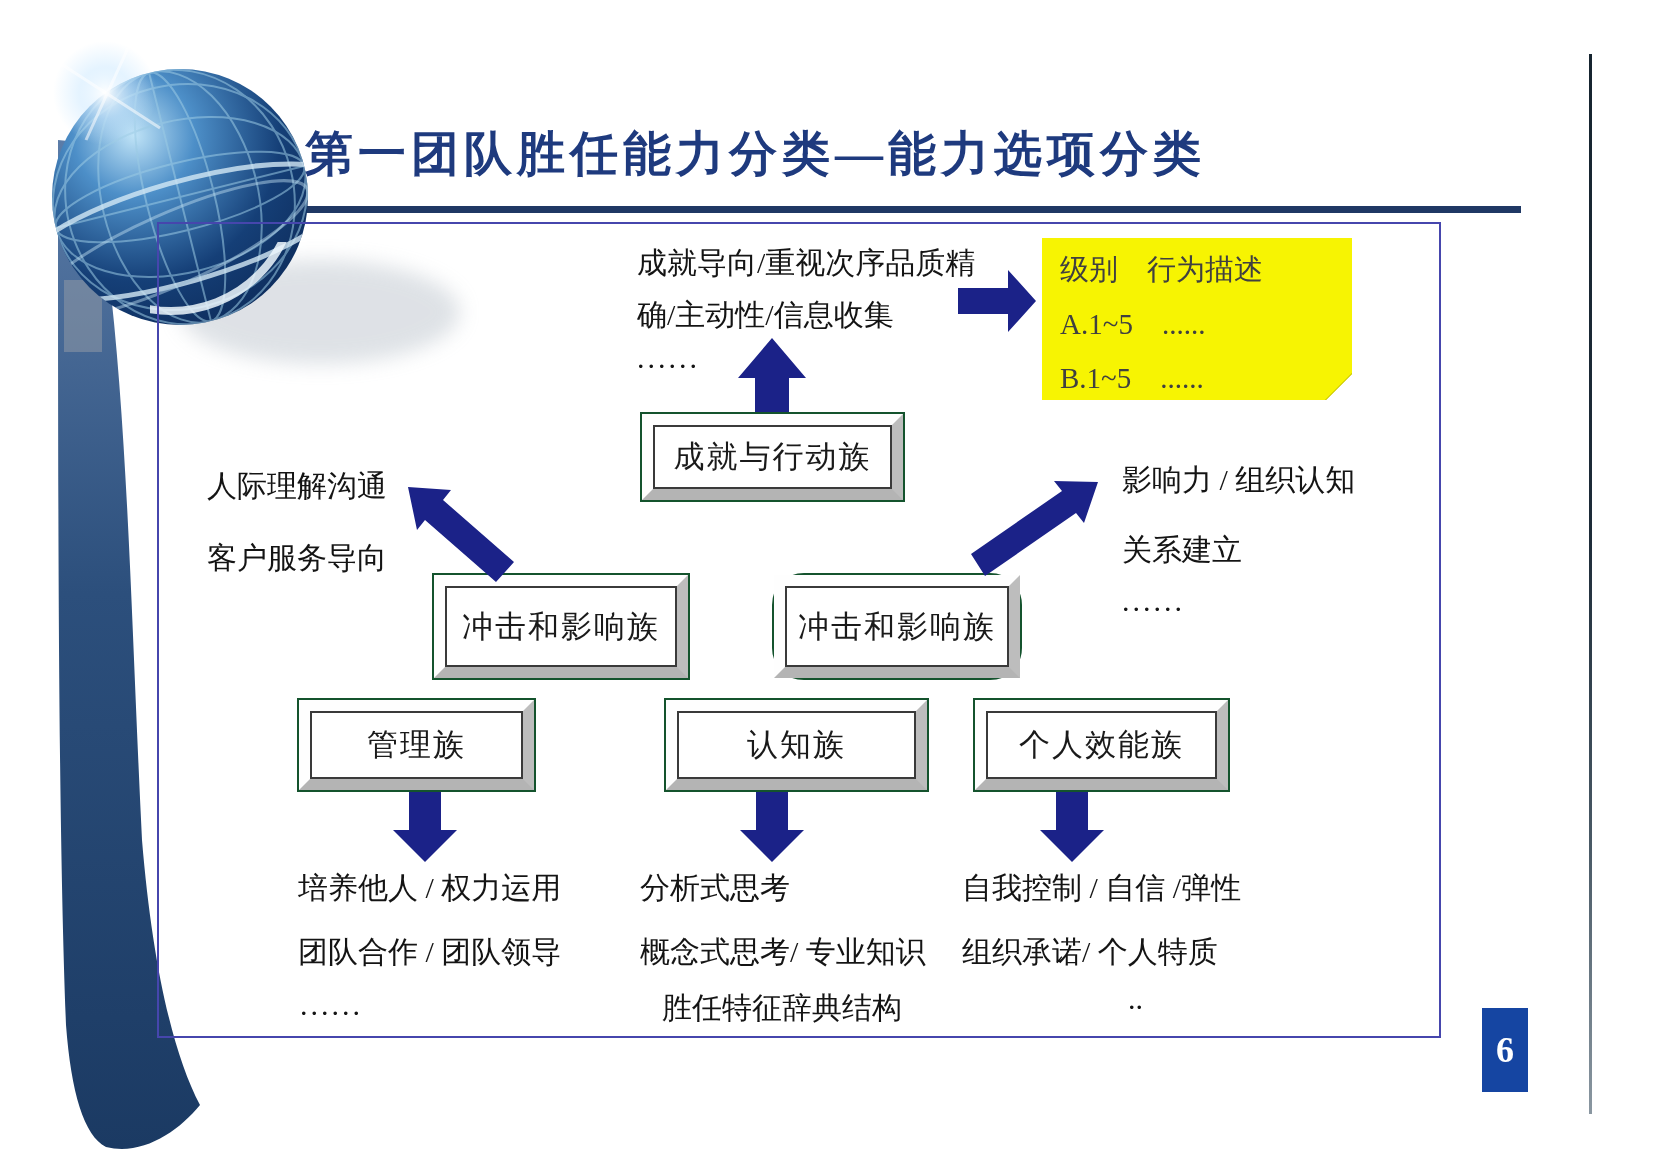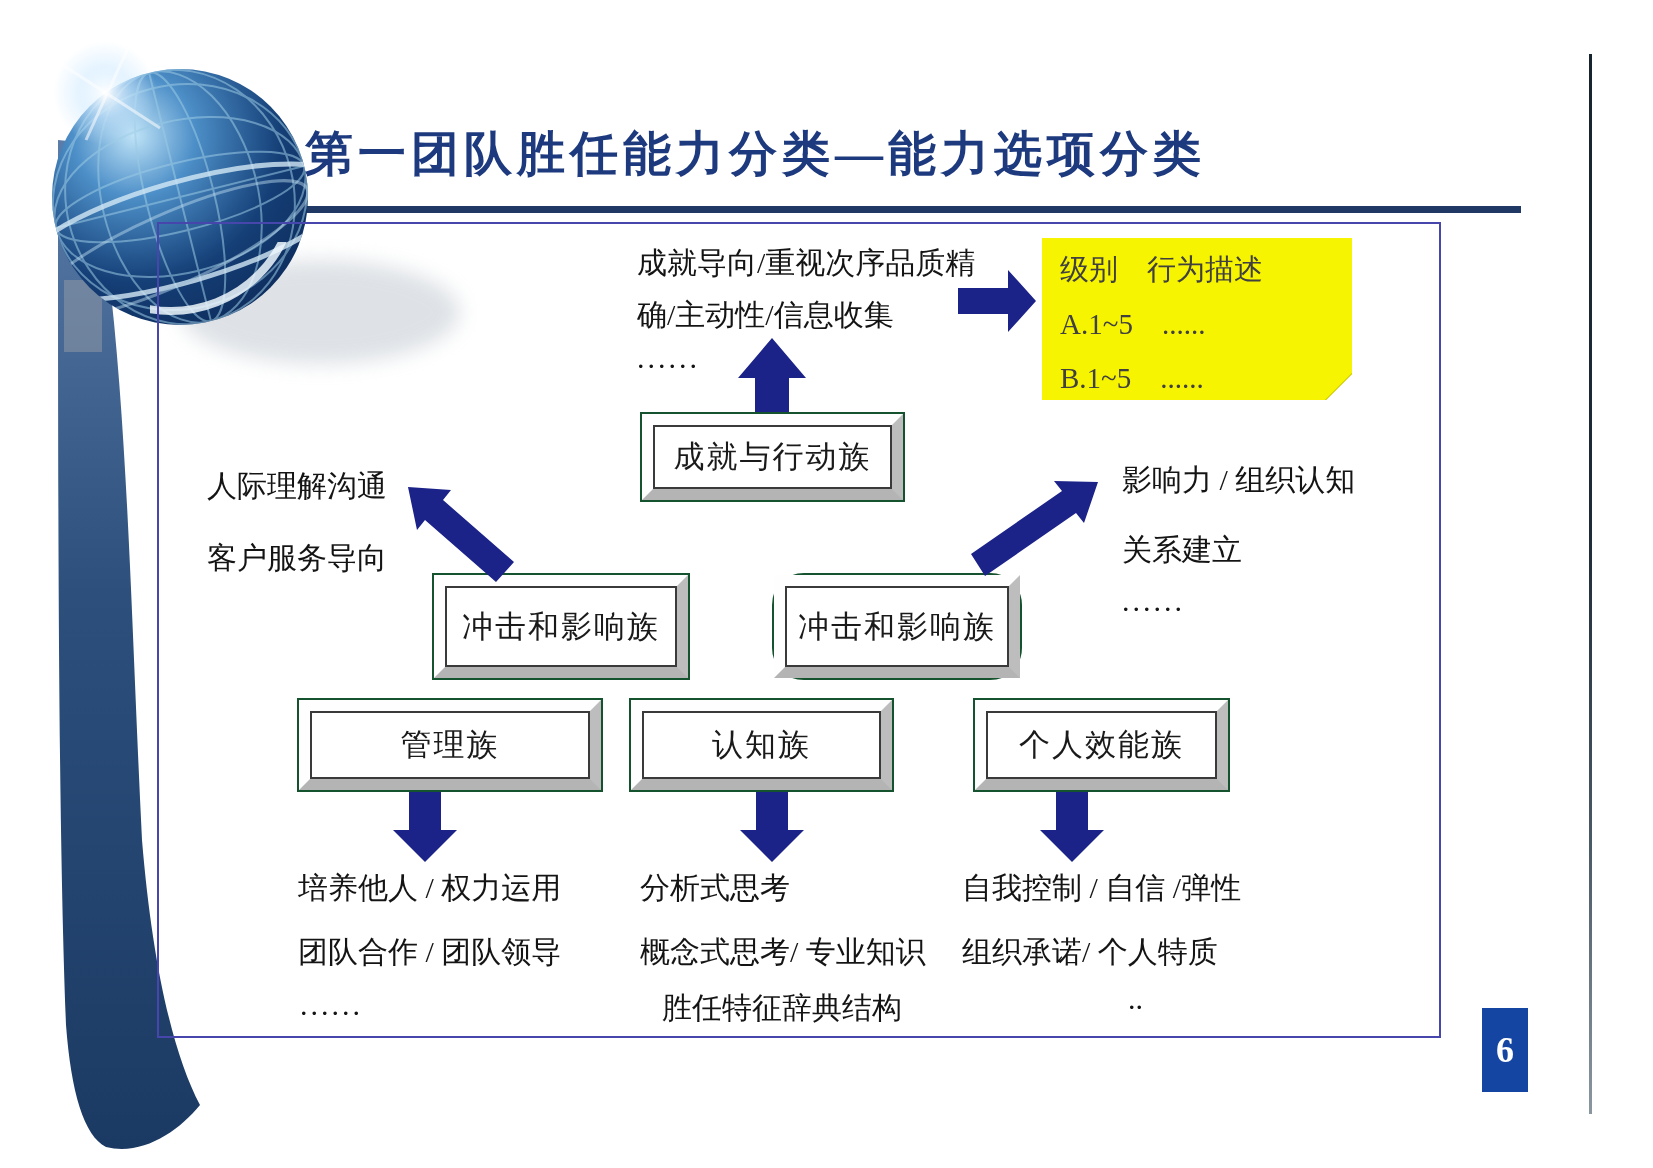--- a/index.html
+++ b/index.html
@@ -157,25 +157,25 @@
     <div class="inner">成就与行动族</div>
   </div>
   <div class="box3d" style="left:432px;top:573px;width:258px;height:107px;">
     <div class="bevel"></div>
     <div class="inner">冲击和影响族</div>
   </div>
   <div class="box3d" style="left:772px;top:573px;width:250px;height:107px;border-radius:32px;">
     <div class="bevel"></div>
     <div class="inner">冲击和影响族</div>
   </div>
-  <div class="box3d" style="left:297px;top:698px;width:306px;height:94px;text-decoration:underline;">
+  <div class="box3d" style="left:297px;top:698px;width:239px;height:94px;text-decoration:underline;">
     <div class="bevel"></div>
     <div class="inner">管理族</div>
   </div>
-  <div class="box3d" style="left:629px;top:698px;width:265px;height:94px;">
+  <div class="box3d" style="left:664px;top:698px;width:265px;height:94px;">
     <div class="bevel"></div>
     <div class="inner">认知族</div>
   </div>
   <div class="box3d" style="left:973px;top:698px;width:257px;height:94px;">
     <div class="bevel"></div>
     <div class="inner">个人效能族</div>
   </div>
 
   <div class="txt" style="left:298px;top:868px;">培养他人 / 权力运用</div>
   <div class="txt" style="left:298px;top:932px;">团队合作 / 团队领导</div>

